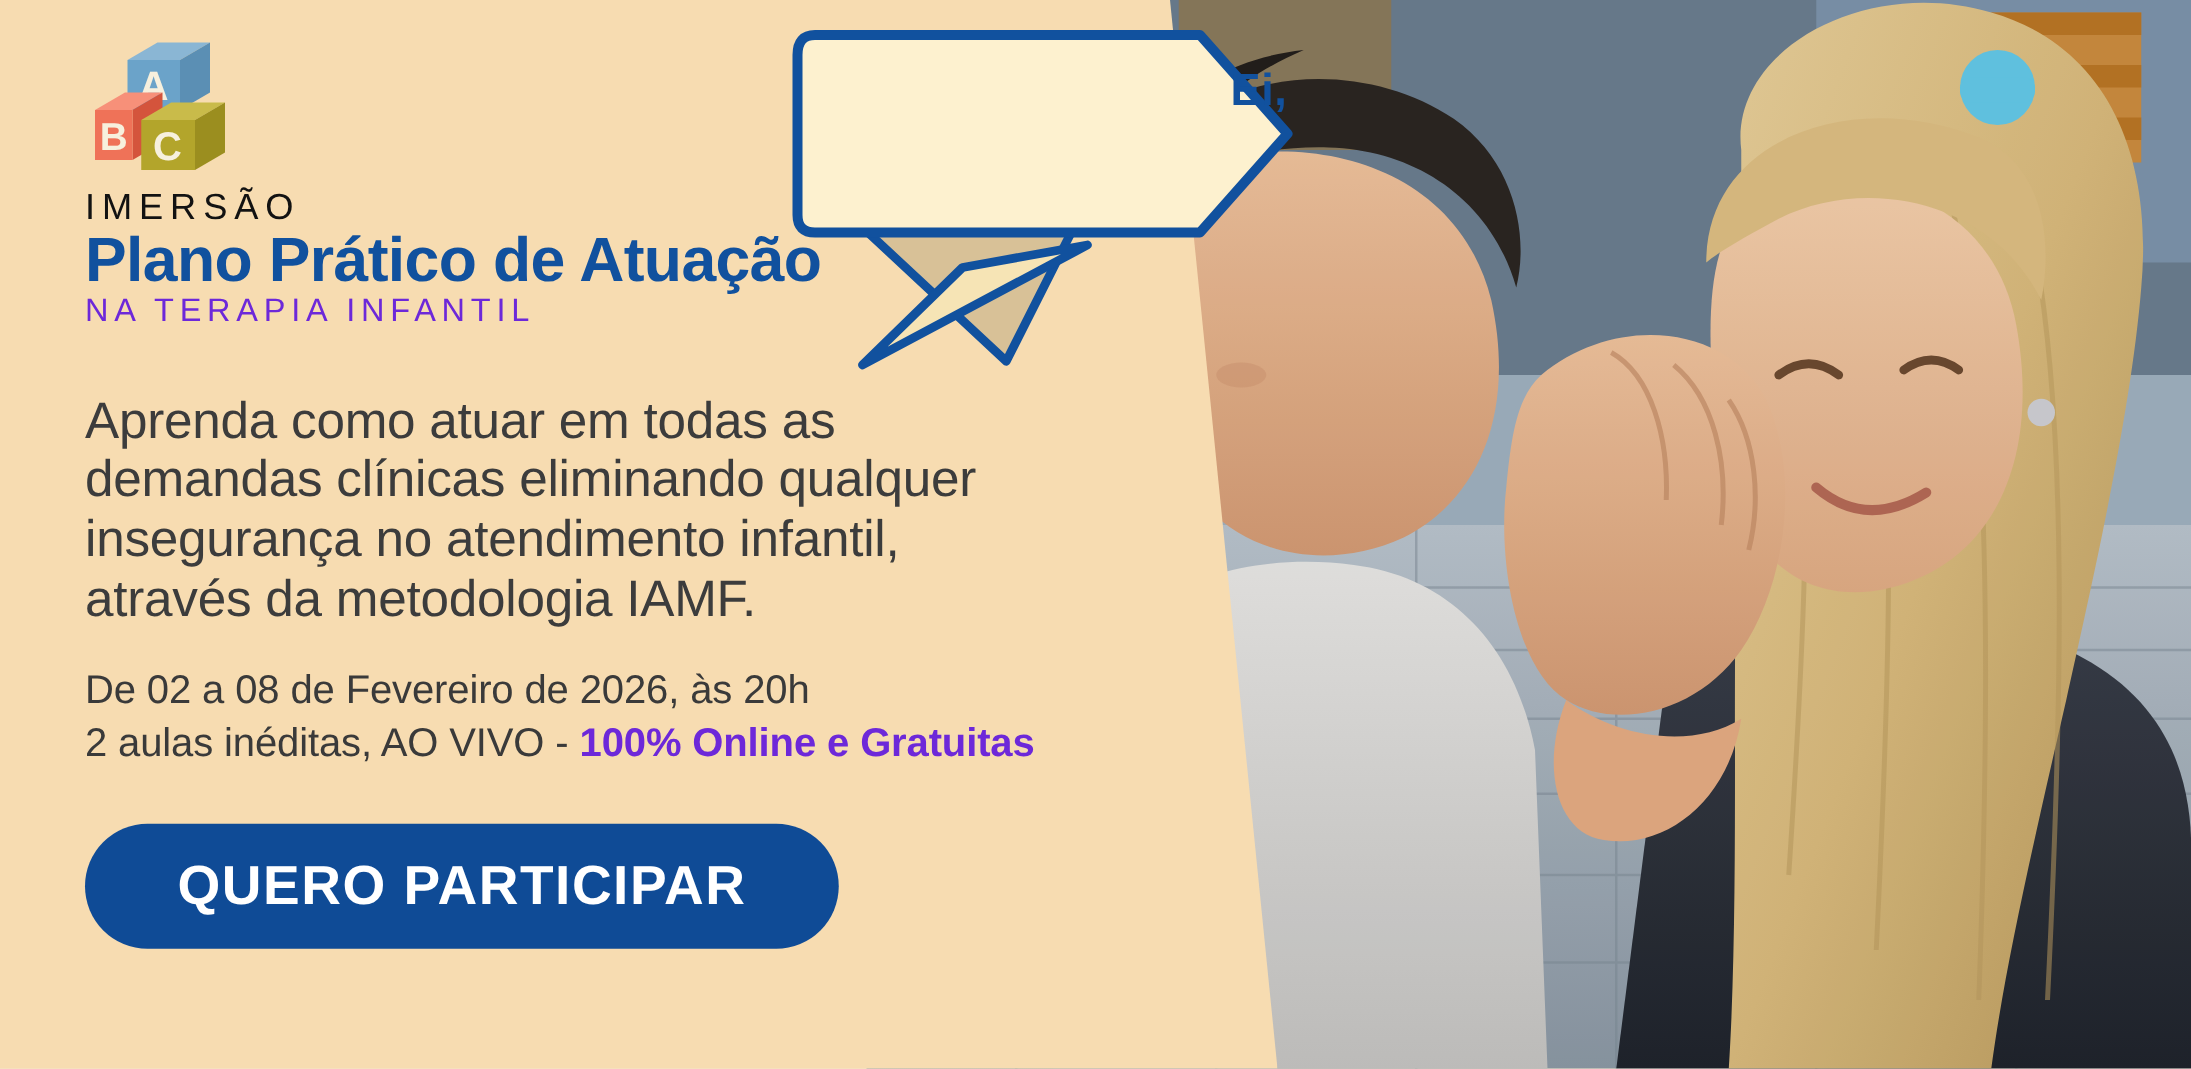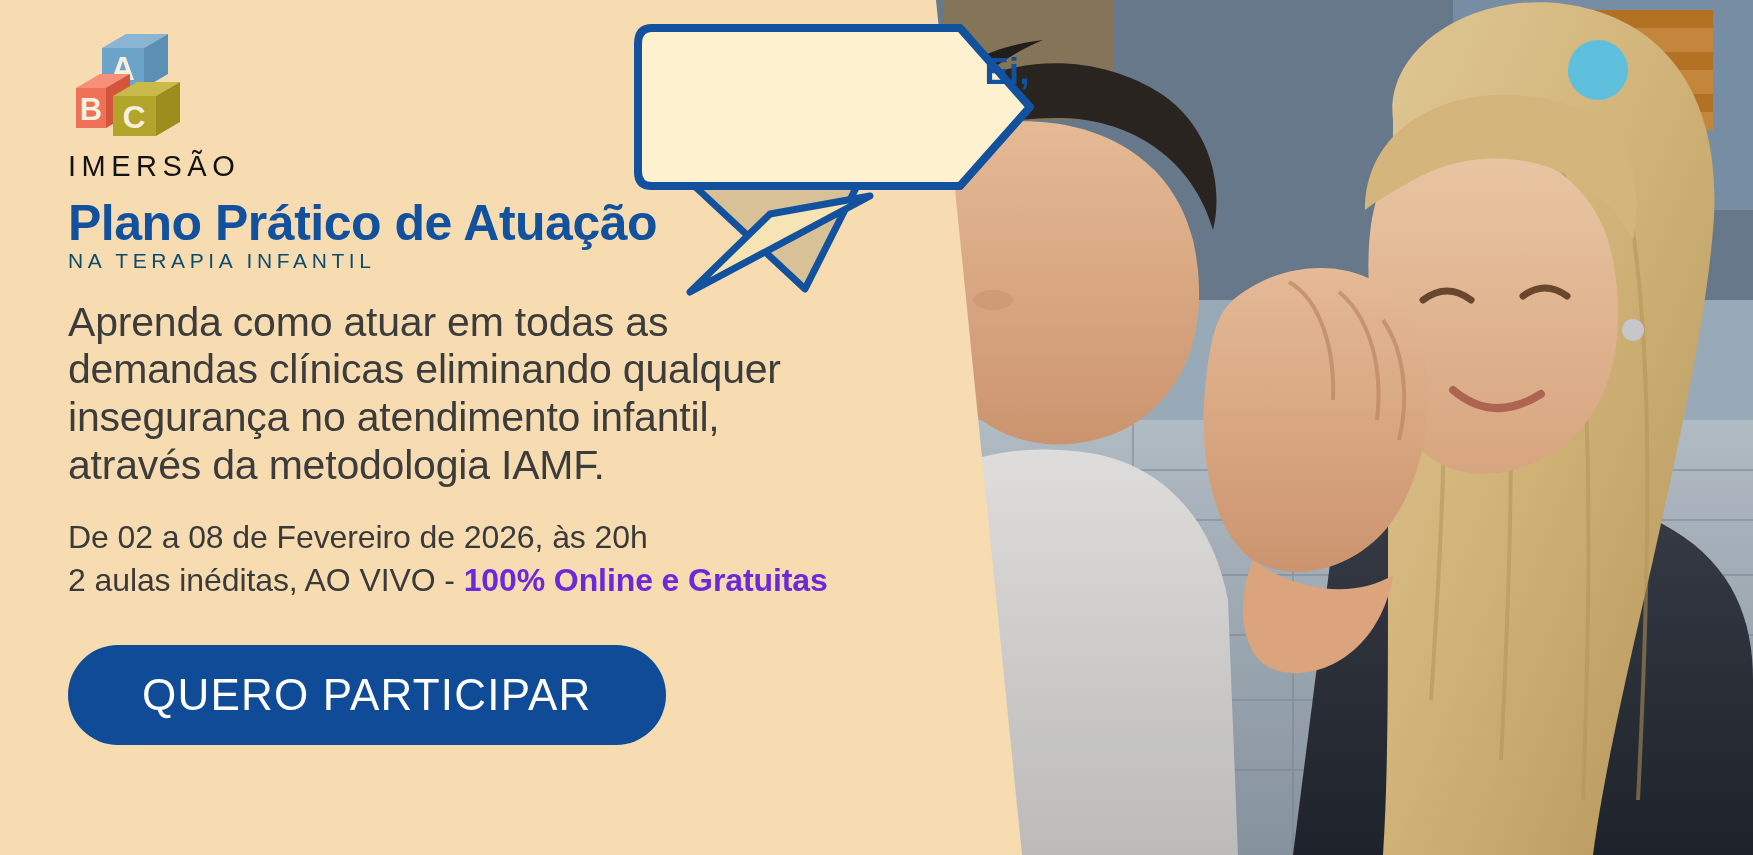--- a/index.html
+++ b/index.html
@@ -54,37 +54,37 @@
   }
   .logo-blocks svg { display:block; }
 
   
   .eyebrow {
     font-size:29px;
     letter-spacing:5.5px;
     color:#121212;
     font-weight:400;
     line-height:1;
-    margin-bottom:16px;
+    margin-bottom:1px;
   }
   .main-title {
     font-size:50px;
     font-weight:bold;
     color:#11519e;
     letter-spacing:-0.5px;
     line-height:1.05;
     margin-bottom:0;
   }
   .sub-eyebrow {
-    font-size:21px;
+    font-size:26px;
     letter-spacing:4.6px;
-    color:#0c4a6e;
+    color:#6d28d9;
     font-weight:400;
     line-height:1;
-    margin-bottom:28px;
+    margin-bottom:52px;
   }
 
   
   .lead {
     font-size:41px;
     font-weight:normal;
     color:#3c3c3c;
     line-height:1.17;
     letter-spacing:-0.2px;
     max-width:760px;
@@ -106,21 +106,21 @@
   .cta {
     display:inline-block;
     background:#0f4b96;
     color:#ffffff;
     border:none;
     border-radius:58px;
     padding:0 74px;
     height:100px;
     line-height:100px;
     font-size:44px;
-    font-weight:normal;
+    font-weight:bold;
     letter-spacing:1.2px;
     cursor:pointer;
     white-space:nowrap;
   }
 
   
   .bubble-wrap {
     position:absolute;
     left:630px; top:14px;
     width:430px; height:290px;

